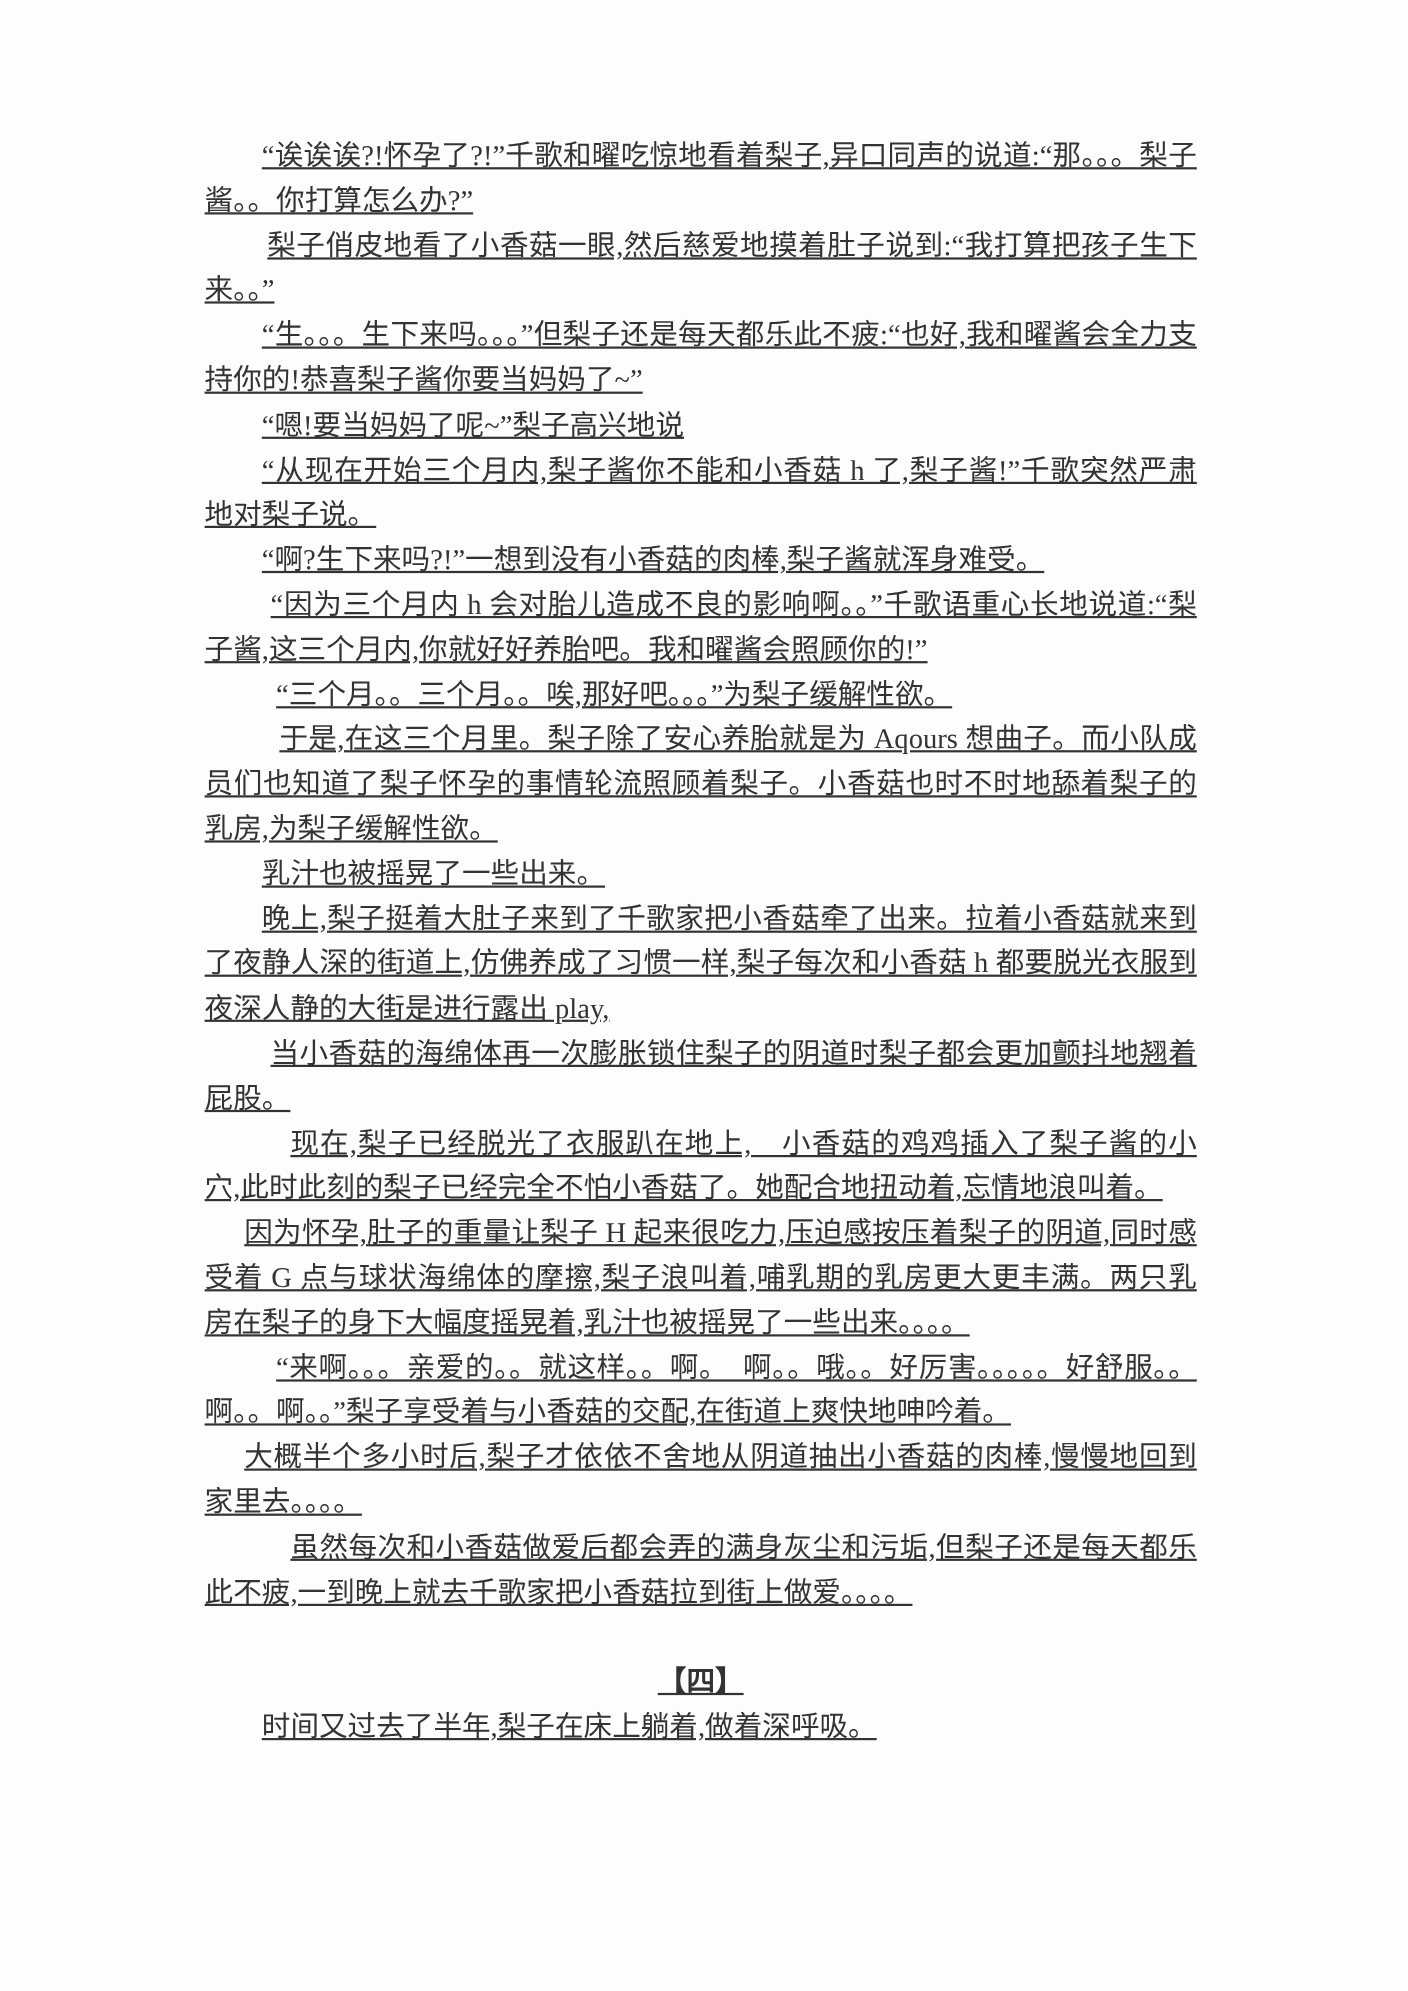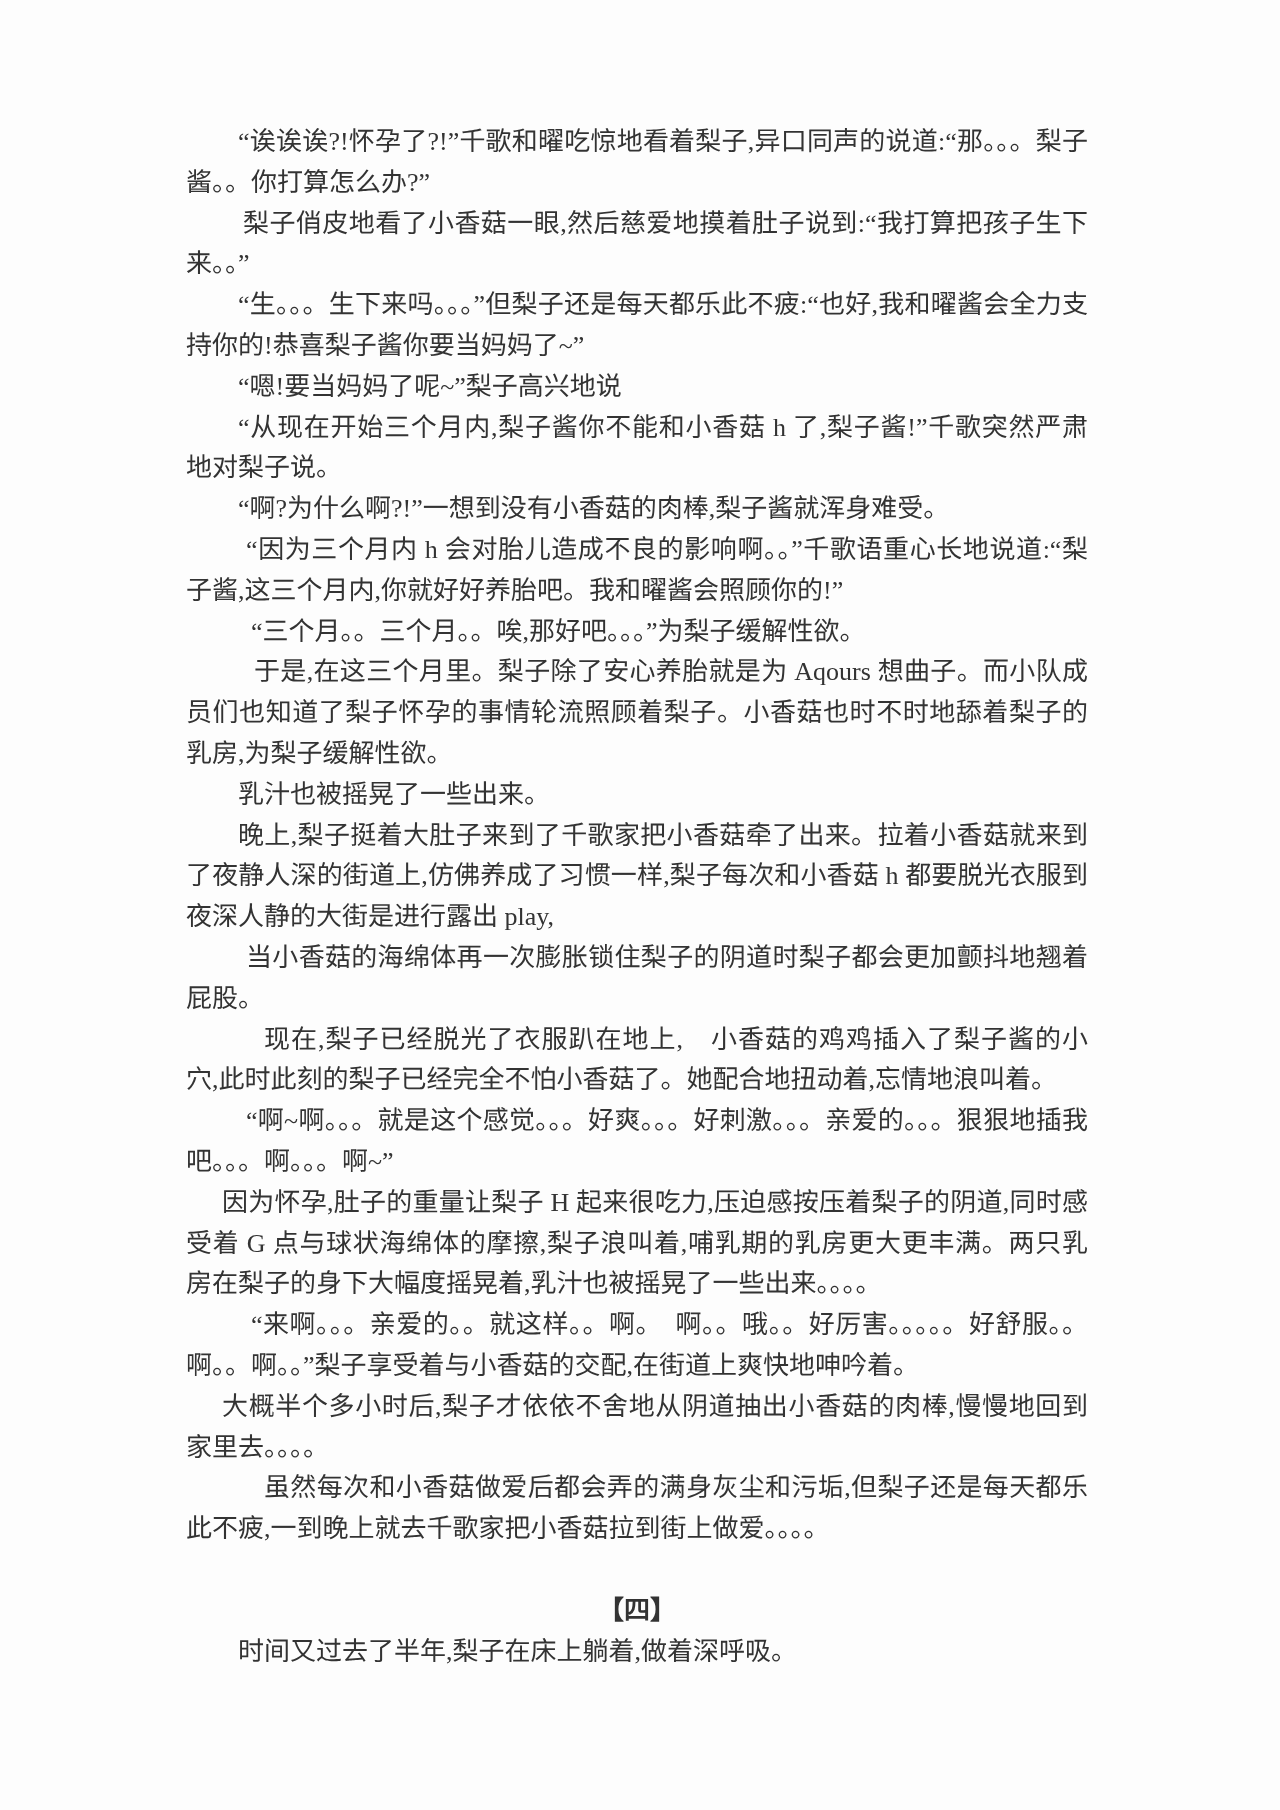--- a/index.html
+++ b/index.html
@@ -17,20 +17,21 @@
   }
   .content {
     position: absolute;
     left: 186px;
     top: 122px;
     width: 902px;
     color: #333333;
     font-size: 26px;
     line-height: 40.8px;
     text-align: justify;
+    text-decoration: underline;
   }
   .content p {
     margin: 0;
     padding: 0;
     word-break: break-all;
   }
   p.section-heading {
     text-align: center;
     text-indent: 0;
     margin-top: 41px;
@@ -40,29 +41,28 @@
 </head>
 <body>
 
 <div class="page">
   <div class="content">
     <p style="text-indent:52px">“诶诶诶?!怀孕了?!”千歌和曜吃惊地看着梨子,异口同声的说道:“那。。。梨子酱。。你打算怎么办?”</p>
     <p style="text-indent:57px">梨子俏皮地看了小香菇一眼,然后慈爱地摸着肚子说到:“我打算把孩子生下来。。”</p>
     <p style="text-indent:52px">“生。。。生下来吗。。。”但梨子还是每天都乐此不疲:“也好,我和曜酱会全力支持你的!恭喜梨子酱你要当妈妈了~”</p>
     <p style="text-indent:52px">“嗯!要当妈妈了呢~”梨子高兴地说</p>
     <p style="text-indent:52px">“从现在开始三个月内,梨子酱你不能和小香菇 h 了,梨子酱!”千歌突然严肃地对梨子说。</p>
-    <p style="text-indent:52px">“啊?为什么啊?!”一想到没有小香菇的肉棒,梨子酱就浑身难受。</p>
+    <p style="text-indent:52px">“啊?生下来吗?!”一想到没有小香菇的肉棒,梨子酱就浑身难受。</p>
     <p style="text-indent:60px">“因为三个月内 h 会对胎儿造成不良的影响啊。。”千歌语重心长地说道:“梨子酱,这三个月内,你就好好养胎吧。我和曜酱会照顾你的!”</p>
     <p style="text-indent:65px">“三个月。。三个月。。唉,那好吧。。。”为梨子缓解性欲。</p>
     <p style="text-indent:68px">于是,在这三个月里。梨子除了安心养胎就是为 Aqours 想曲子。而小队成员们也知道了梨子怀孕的事情轮流照顾着梨子。小香菇也时不时地舔着梨子的乳房,为梨子缓解性欲。</p>
     <p style="text-indent:52px">乳汁也被摇晃了一些出来。</p>
     <p style="text-indent:52px">晚上,梨子挺着大肚子来到了千歌家把小香菇牵了出来。拉着小香菇就来到了夜静人深的街道上,仿佛养成了习惯一样,梨子每次和小香菇 h 都要脱光衣服到夜深人静的大街是进行露出 play,</p>
     <p style="text-indent:60px">当小香菇的海绵体再一次膨胀锁住梨子的阴道时梨子都会更加颤抖地翘着屁股。</p>
     <p style="text-indent:78px">现在,梨子已经脱光了衣服趴在地上,　小香菇的鸡鸡插入了梨子酱的小穴,此时此刻的梨子已经完全不怕小香菇了。她配合地扭动着,忘情地浪叫着。</p>
-    <p style="text-indent:60px">“啊~啊。。。就是这个感觉。。。好爽。。。好刺激。。。亲爱的。。。狠狠地插我吧。。。啊。。。啊~”</p>
     <p style="text-indent:36px">因为怀孕,肚子的重量让梨子 H 起来很吃力,压迫感按压着梨子的阴道,同时感受着 G 点与球状海绵体的摩擦,梨子浪叫着,哺乳期的乳房更大更丰满。两只乳房在梨子的身下大幅度摇晃着,乳汁也被摇晃了一些出来。。。。</p>
     <p style="text-indent:65px">“来啊。。。亲爱的。。就这样。。啊。　啊。。哦。。好厉害。。。。。好舒服。。啊。。啊。。”梨子享受着与小香菇的交配,在街道上爽快地呻吟着。</p>
     <p style="text-indent:36px">大概半个多小时后,梨子才依依不舍地从阴道抽出小香菇的肉棒,慢慢地回到家里去。。。。</p>
     <p style="text-indent:78px">虽然每次和小香菇做爱后都会弄的满身灰尘和污垢,但梨子还是每天都乐此不疲,一到晚上就去千歌家把小香菇拉到街上做爱。。。。</p>
     <p class="section-heading">【四】</p>
     <p style="text-indent:52px">时间又过去了半年,梨子在床上躺着,做着深呼吸。</p>
   </div>
 </div>
 
 </body></html>

